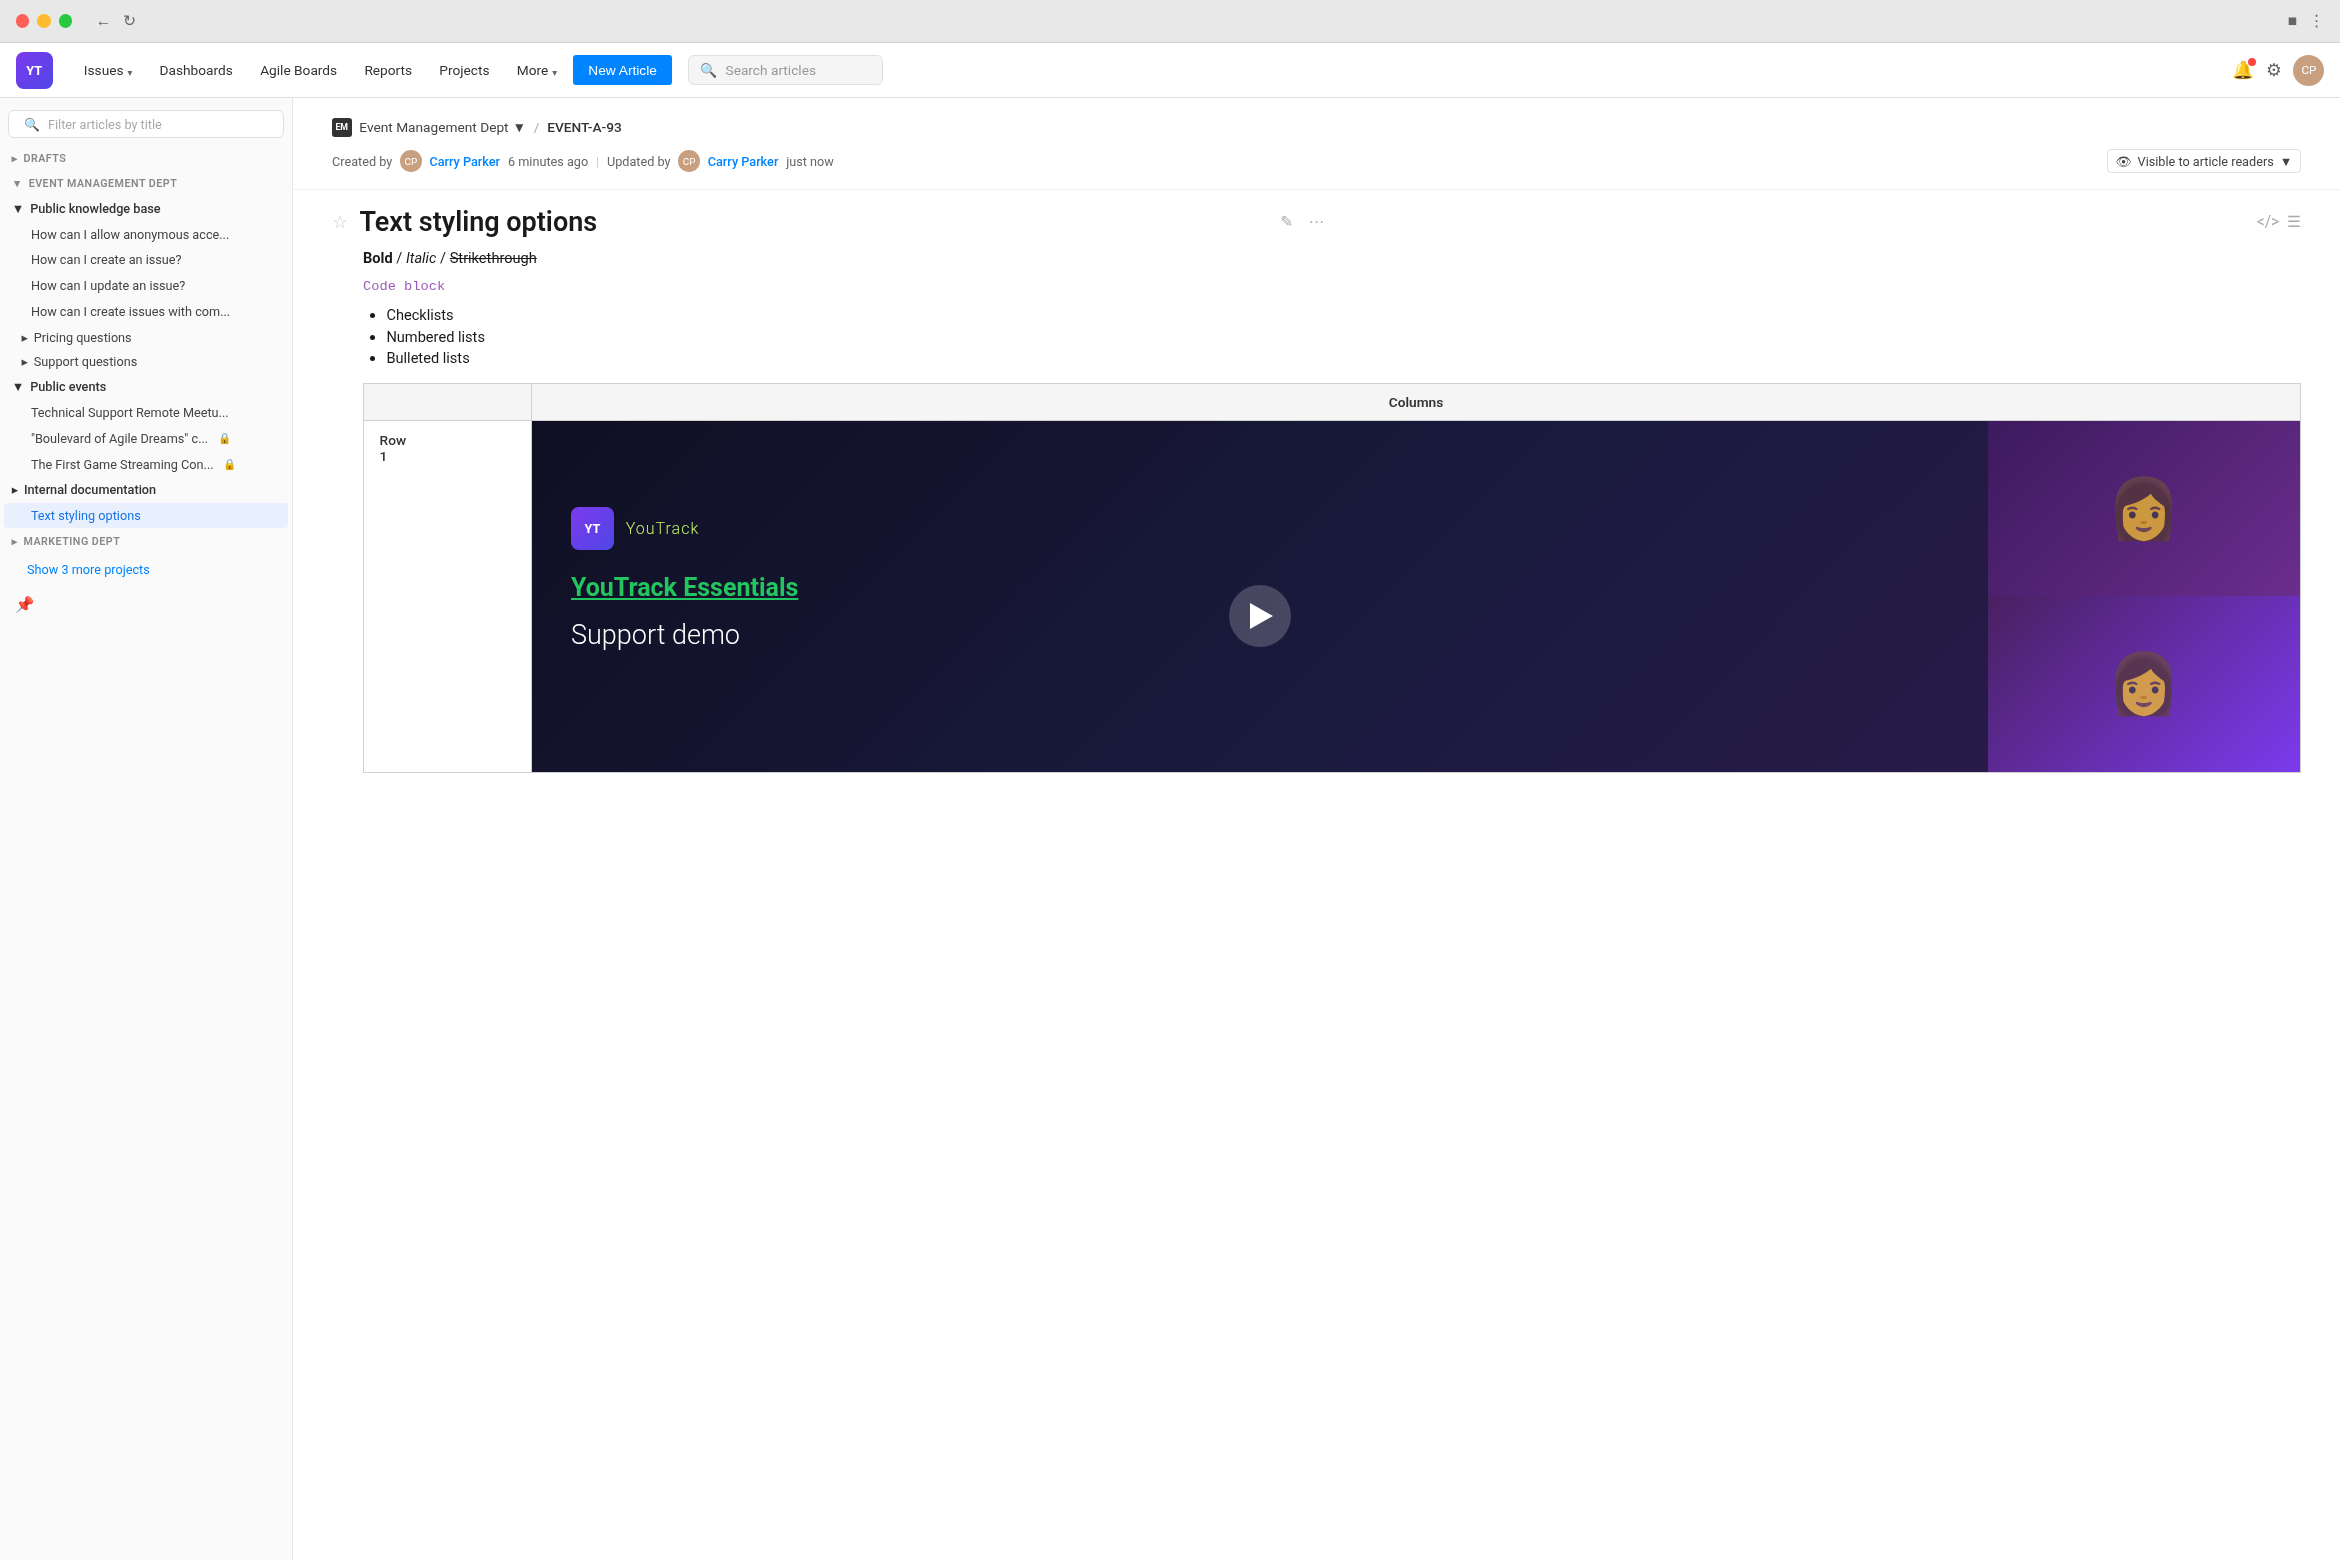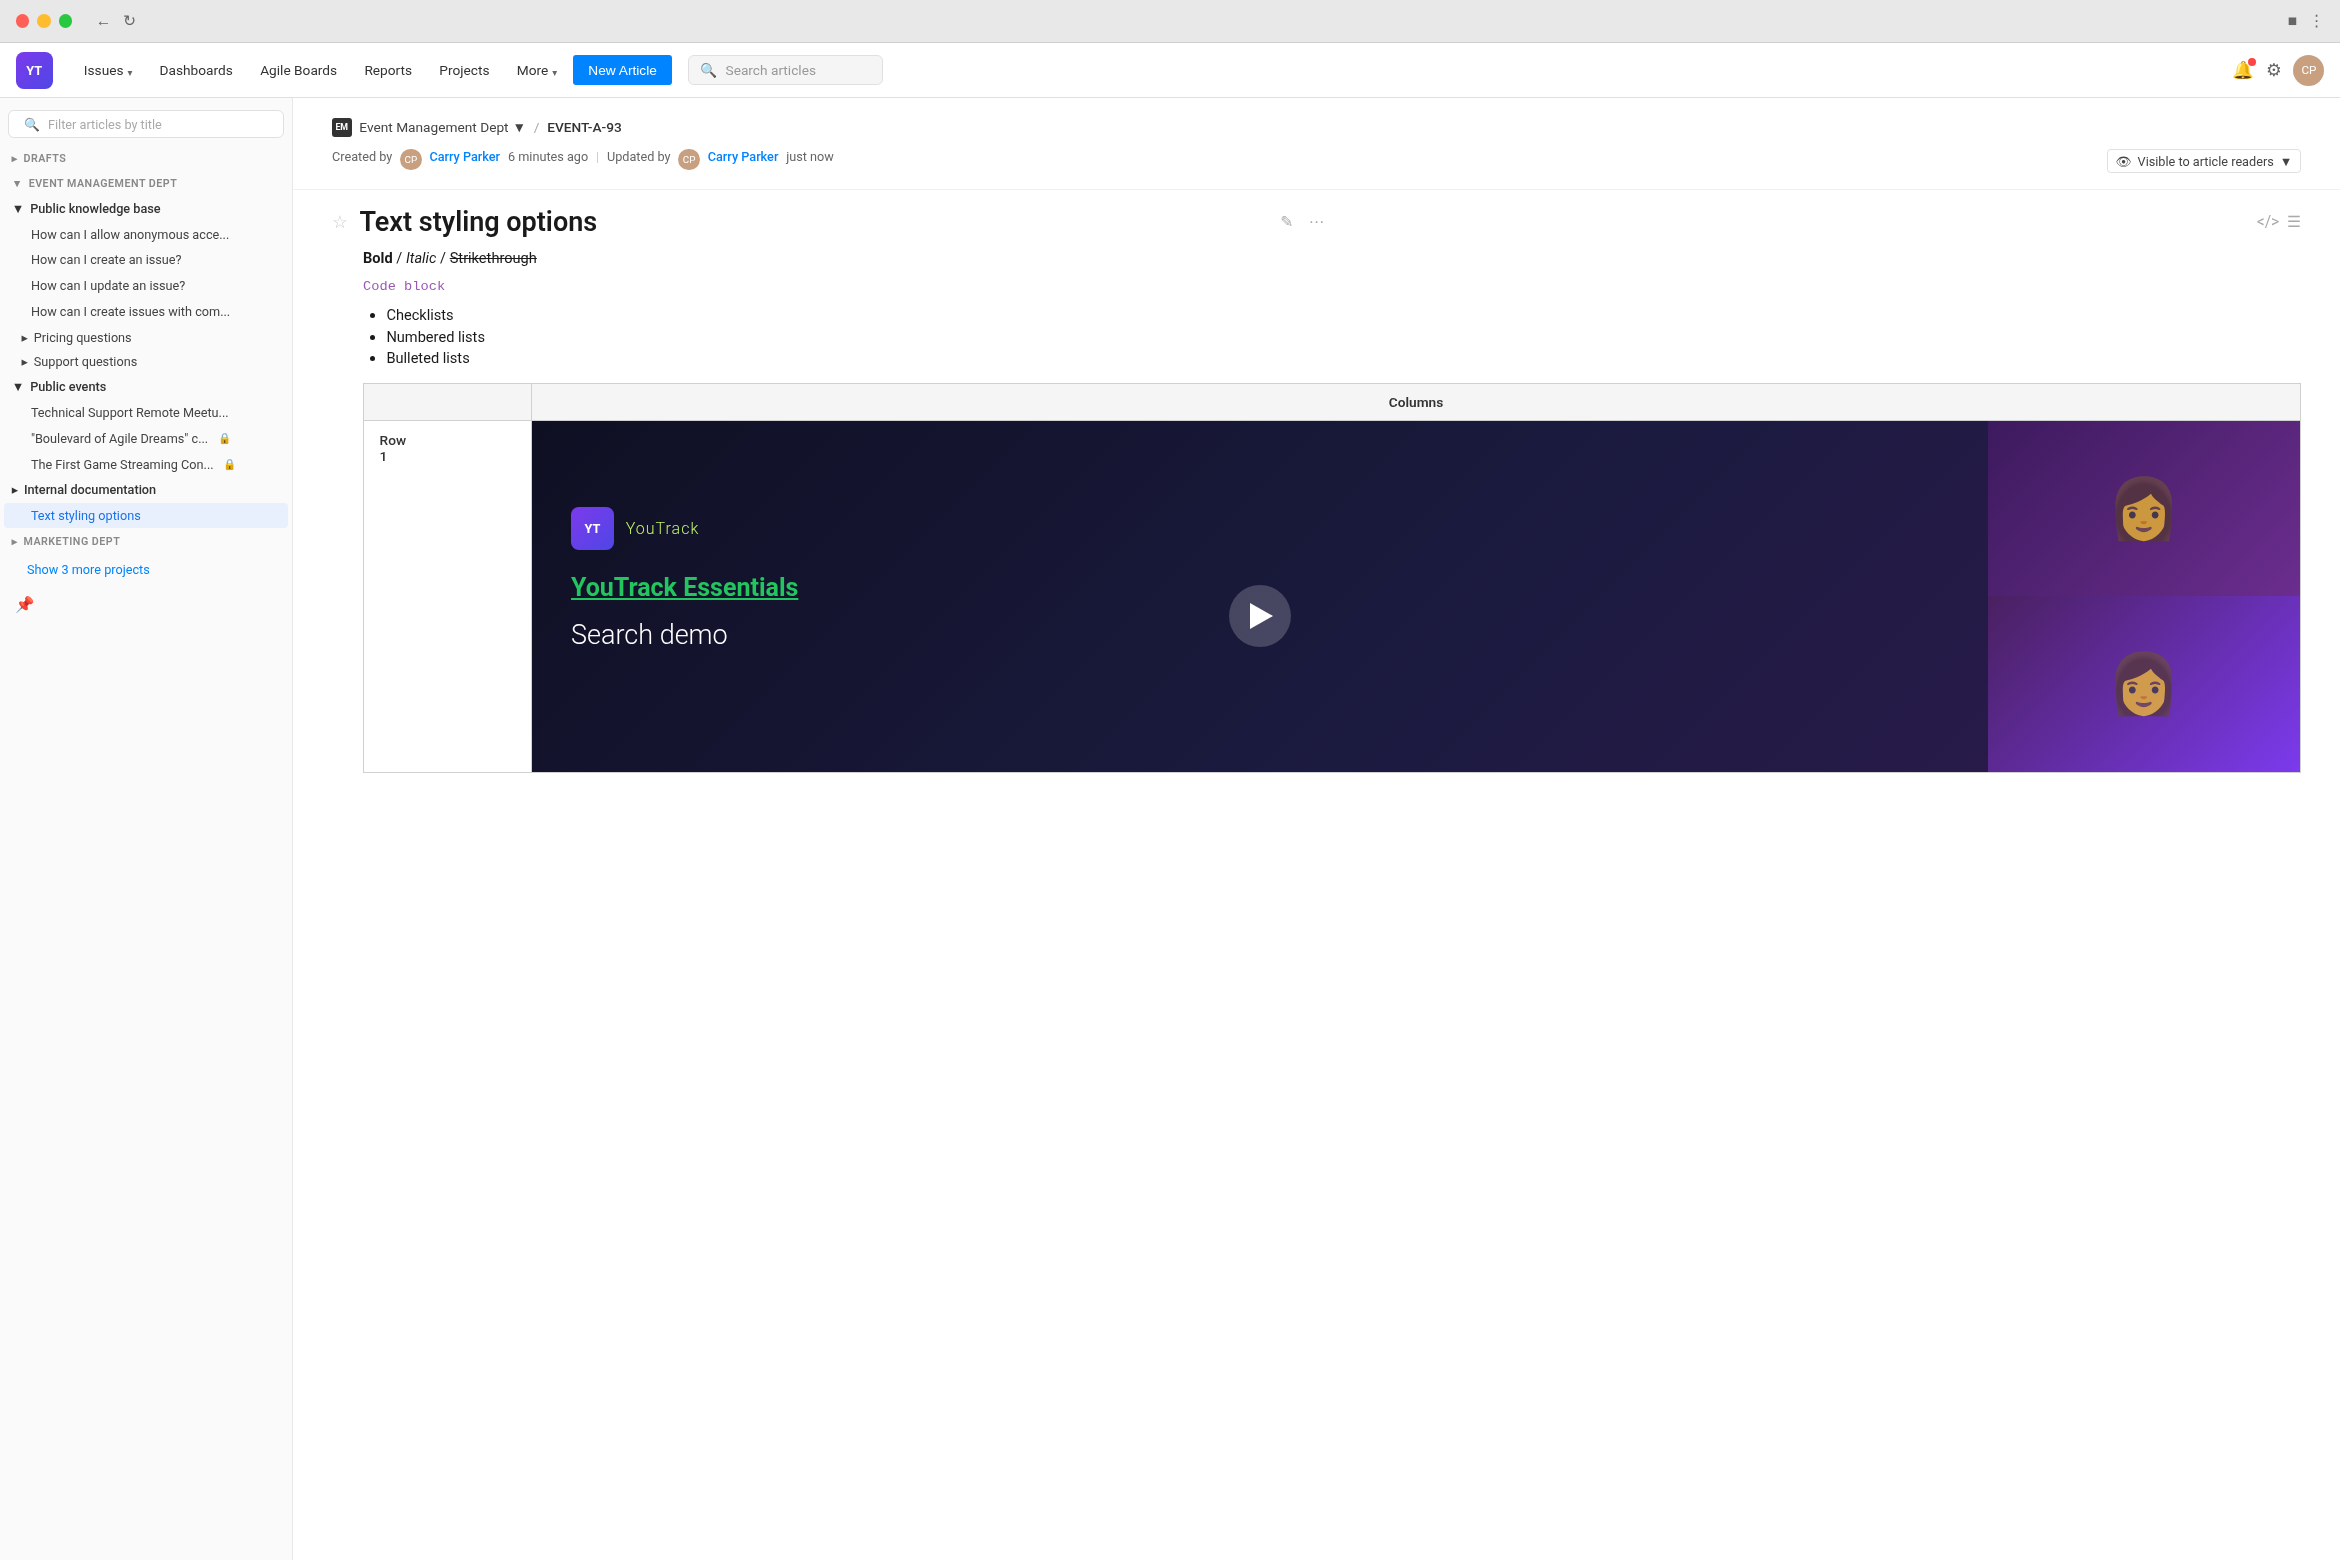--- a/index.html
+++ b/index.html
@@ -234,20 +234,21 @@
       color: #444;
       cursor: pointer;
       display: flex;
       align-items: center;
       gap: 3.9px;
     }
     .breadcrumb-sep { color: #aaa; }
     .breadcrumb-current { color: #333; font-weight: 500; }
     .meta-row {
       display: flex;
+      align-items: center;
       gap: 7.8px;
       font-size: 12.7px;
       color: #666;
       margin-bottom: 3.9px;
       flex-wrap: wrap;
     }
     .meta-avatar {
       width: 21.5px;
       height: 21.5px;
       border-radius: 50%;
@@ -712,21 +713,21 @@
 
               <div class="video-container">
                 <div class="video-bg"></div>
                 <div class="video-content">
                   <div class="video-main">
                     <div class="video-logo">
                       <div class="yt-logo-box">YT</div>
                       <span class="yt-logo-text">YouTrack</span>
                     </div>
                     <div class="video-title">YouTrack Essentials</div>
-                    <div class="video-subtitle">Search demo</div>
+                    <div class="video-subtitle">Support demo</div>
                     <div style="position:relative;width:100%;margin-top:19.5px;">
                       <div class="play-btn"></div>
                     </div>
                   </div>
                   <div class="video-side">
                     <div class="video-side-top">
                       <div class="person-silhouette">👩</div>
                     </div>
                     <div class="video-side-bottom">
                       <div class="person-silhouette">👩</div>

